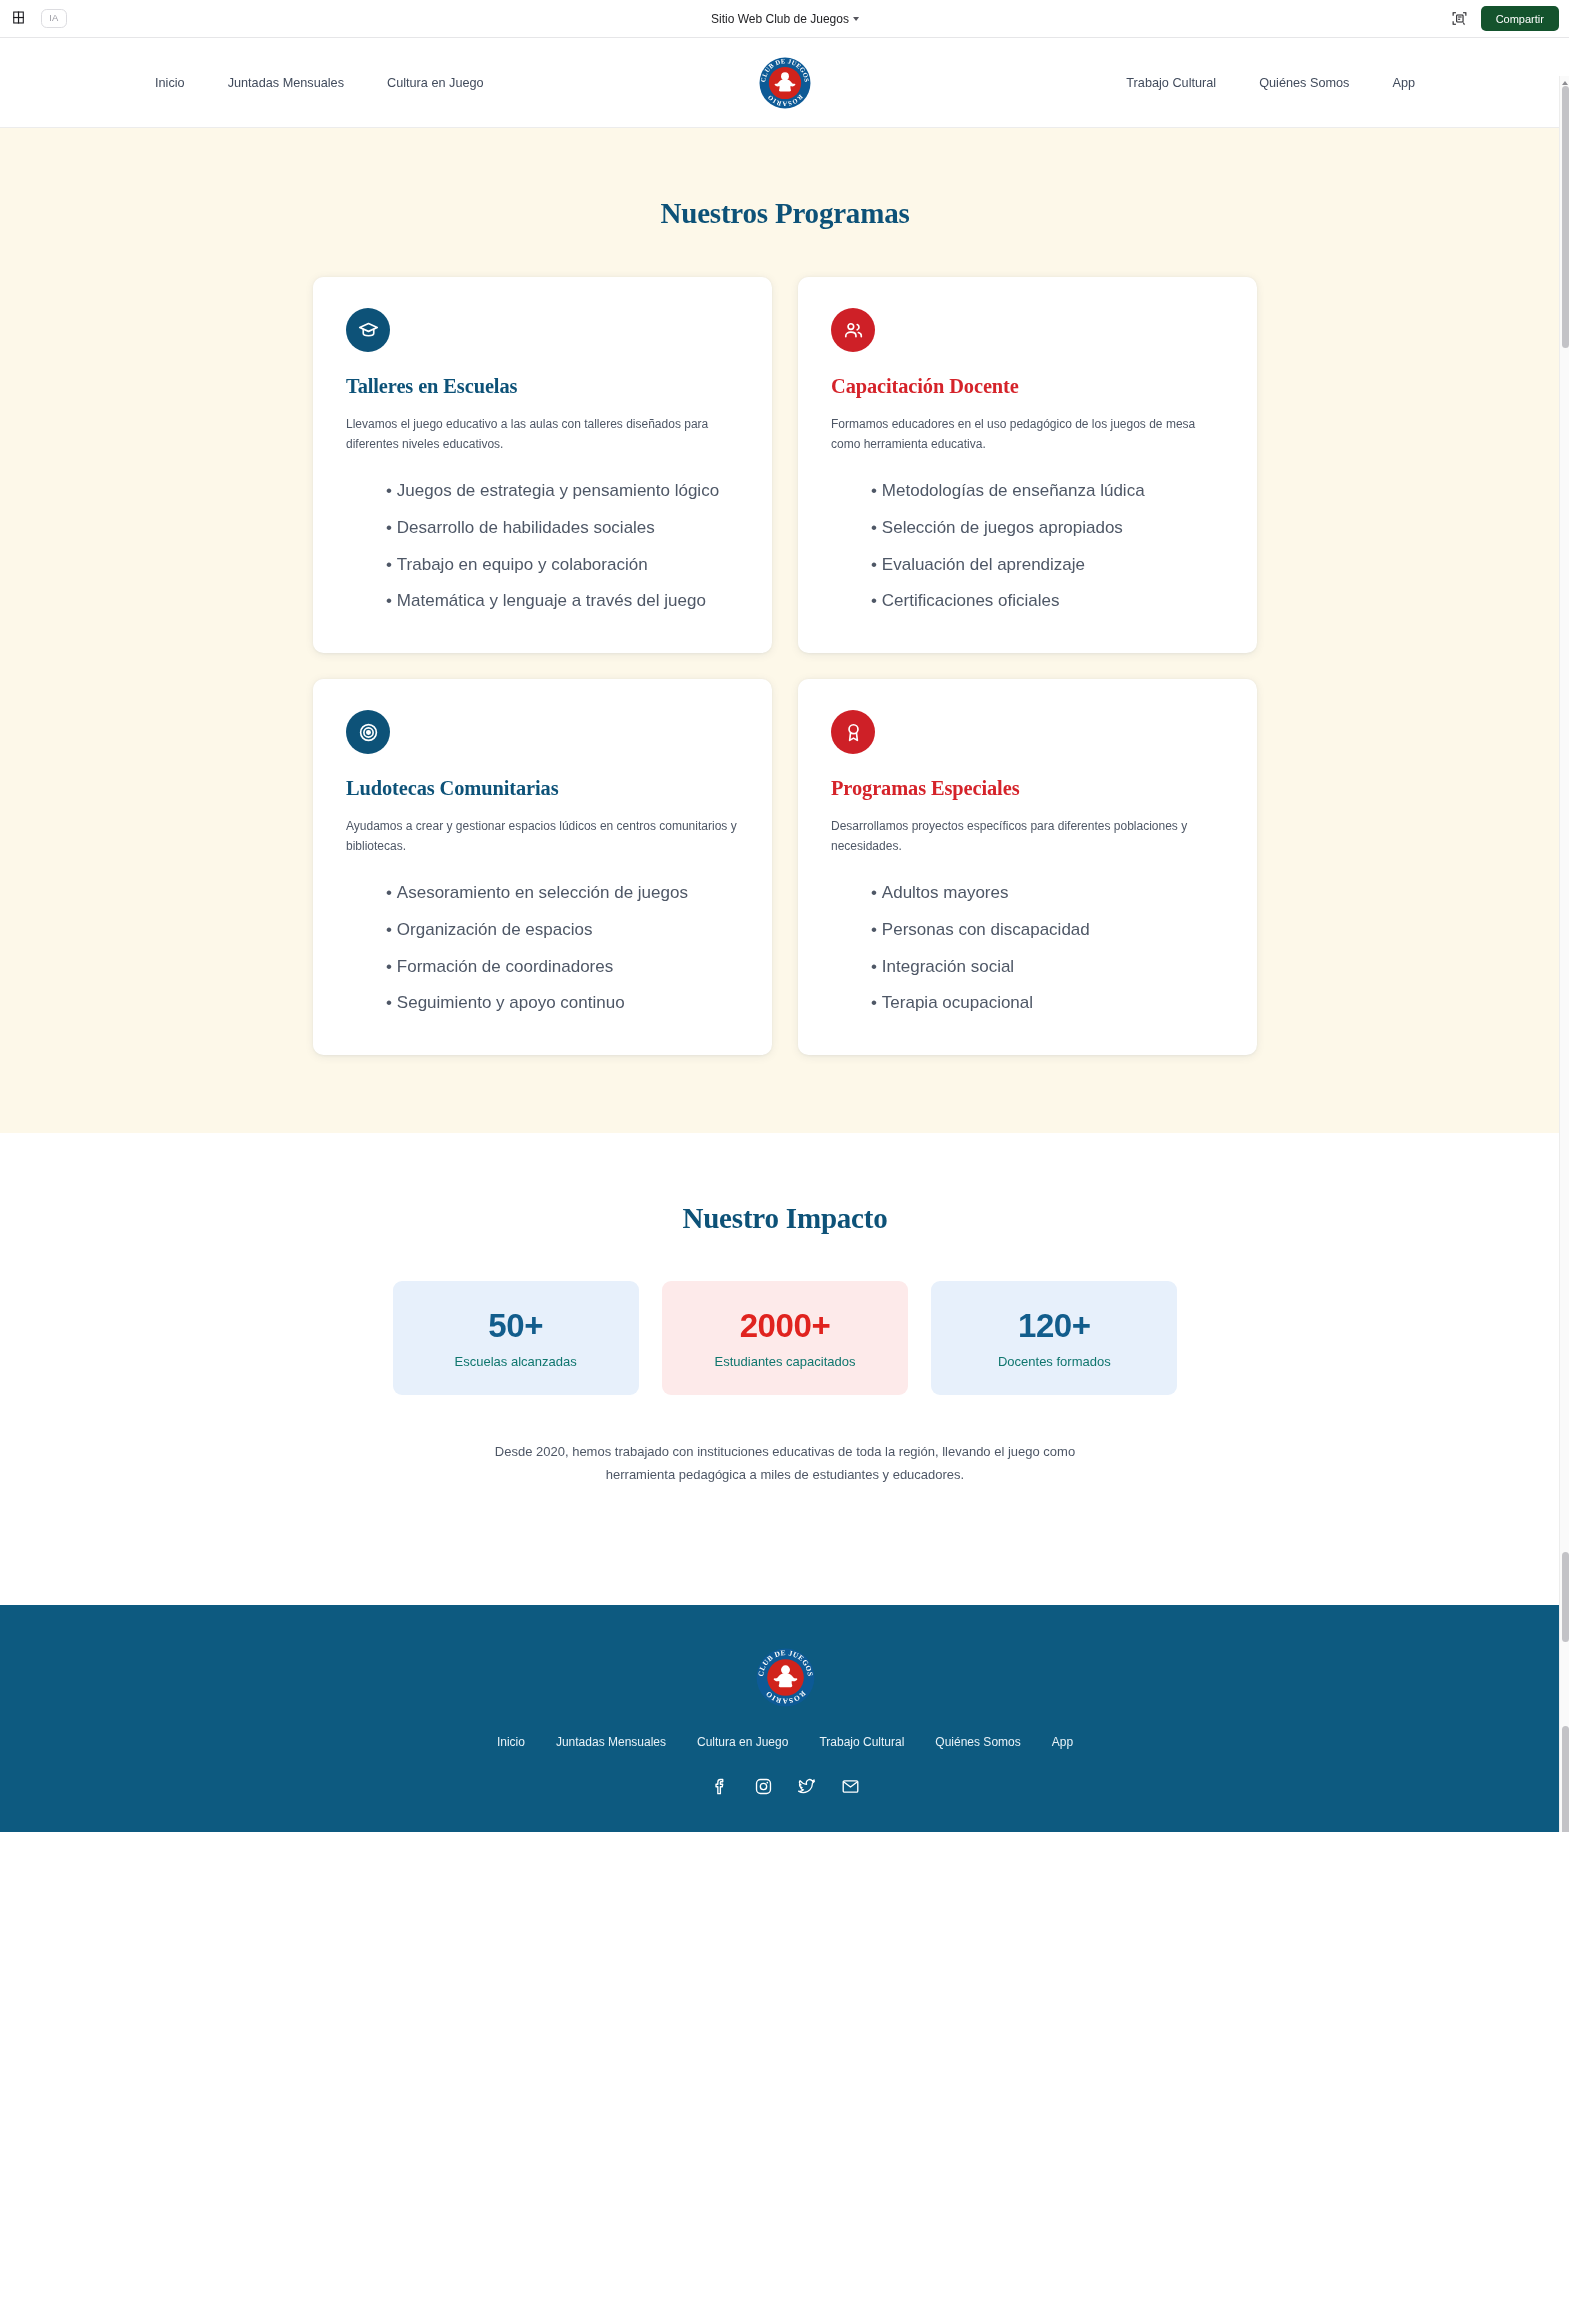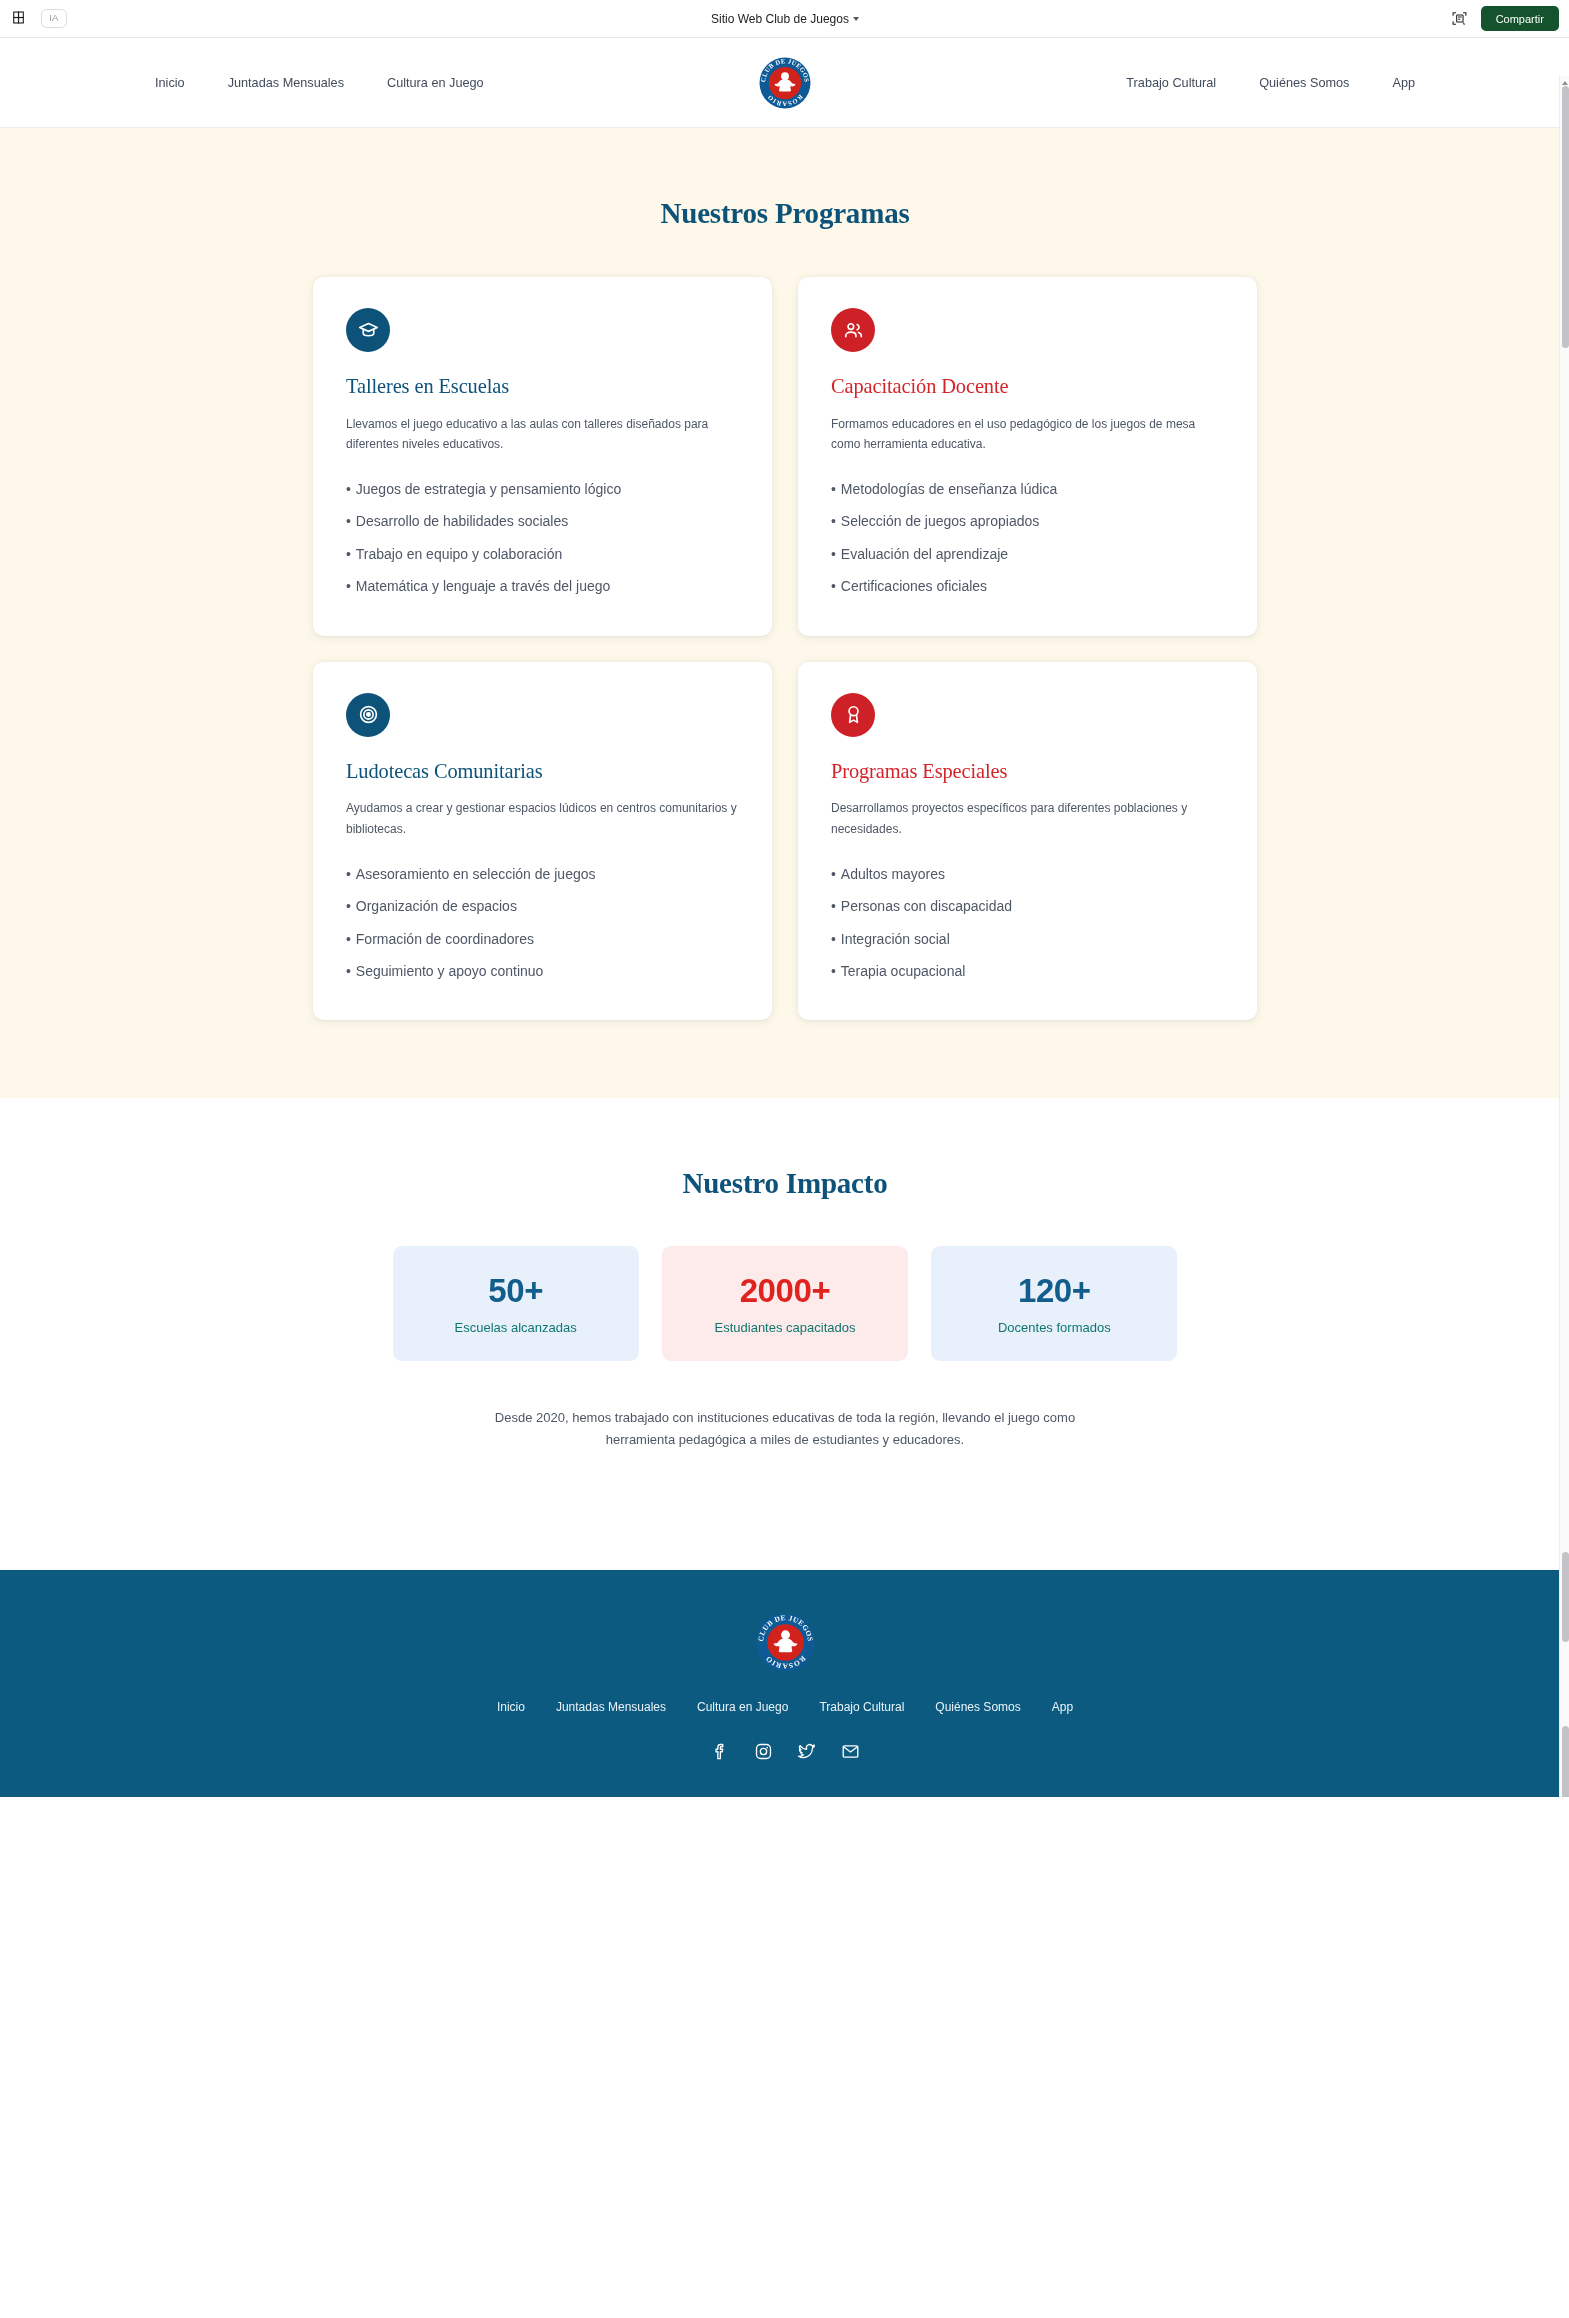--- a/index.html
+++ b/index.html
@@ -161,39 +161,40 @@
     display: flex;
     align-items: center;
     justify-content: center;
     margin-bottom: 23px;
   }
   .card-icon.blue { background: #0d5278; }
   .card-icon.red  { background: #ce2027; }
   .card-icon svg { width: 21px; height: 21px; color: #fff; display: block; }
   .card-title {
     font-family: "Liberation Serif", serif;
-    font-weight: 400;
+    font-weight: 700;
     font-size: 20.4px;
     margin-bottom: 15.5px;
     letter-spacing: -0.1px;
   }
   .card-title.blue { color: #0d5278; }
   .card-title.red  { color: #d5232a; }
   .card-desc {
     font-size: 12px;
     line-height: 1.72;
     color: #4e5766;
     margin-bottom: 18px;
   }
   .card-list { list-style: none; }
   .card-list li {
-    font-size: 14px;
+    font-size: 17px;
     line-height: 1.45;
     color: #4e5766;
     padding: 6.1px 0;
+    margin-left: 40px;
   }
   .bullet-dot { margin-right: 4.9px; }
 
   
   .impact {
     background: #ffffff;
     padding: 69px 0 119px;
   }
   .stats-row {
     width: 785px;

